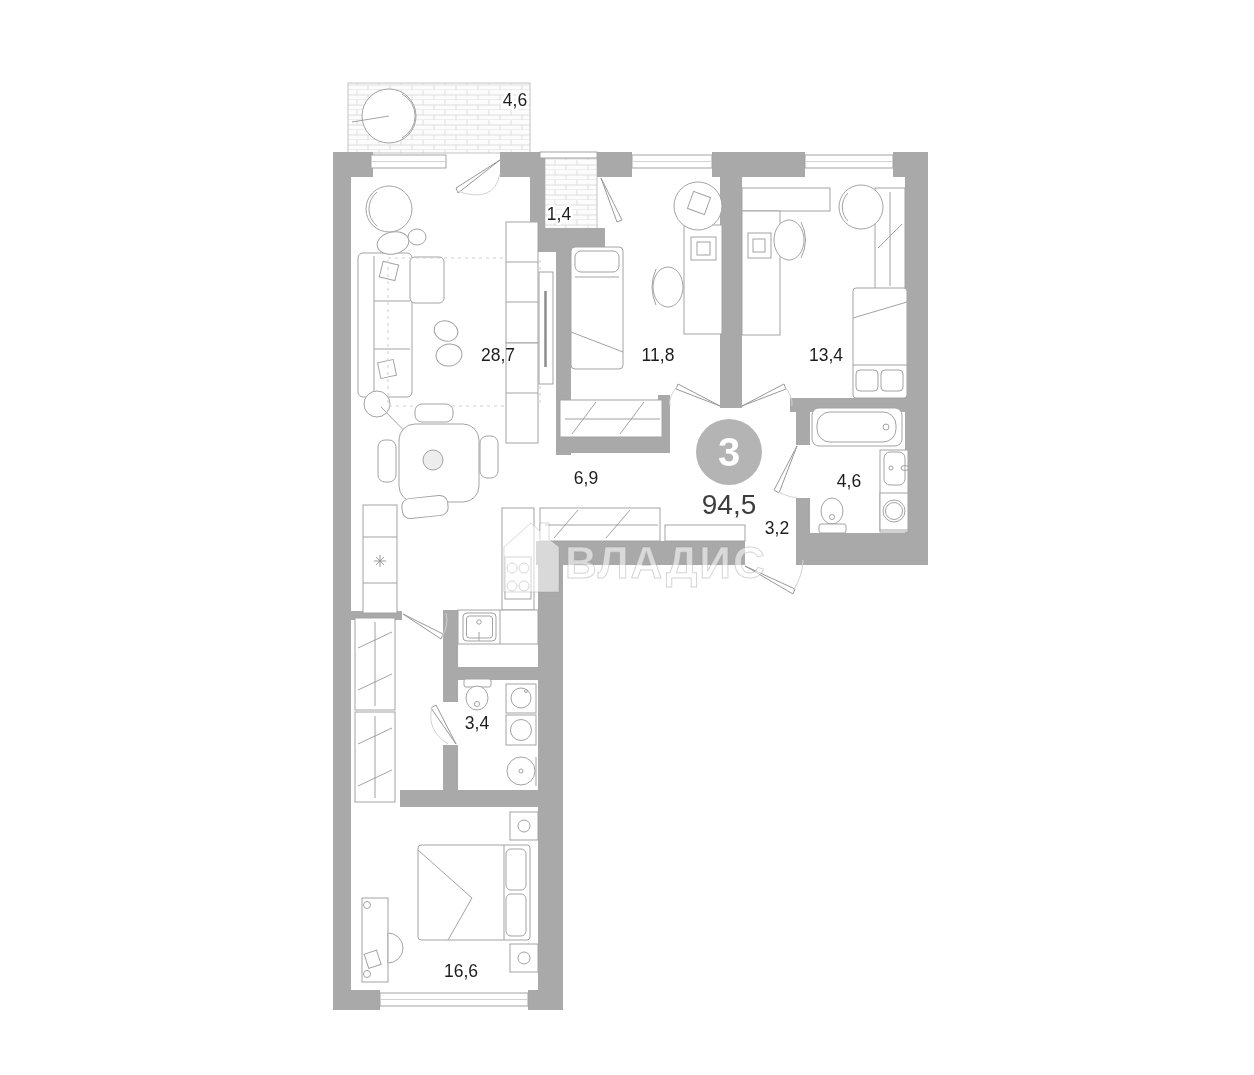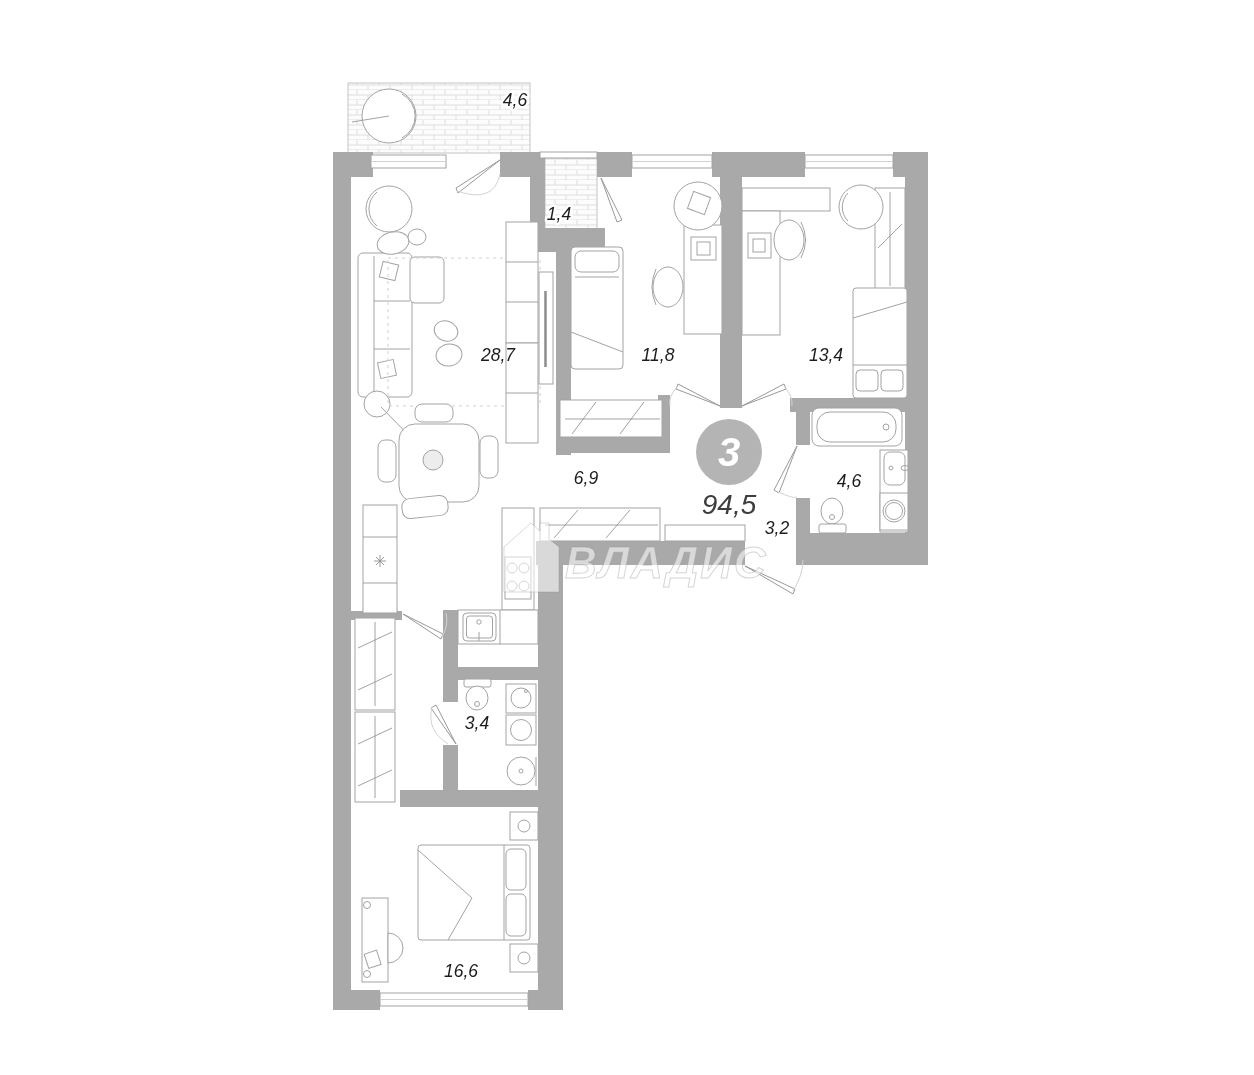--- a/index.html
+++ b/index.html
@@ -1,16 +1,16 @@
 <!DOCTYPE html>
 <html><head>
 <meta charset="utf-8">
 <style>
   html,body{margin:0;padding:0;background:#ffffff;}
-  .stage{position:relative;width:1254px;height:1075px;background:#ffffff;overflow:hidden;font-style:italic;}
+  .stage{position:relative;width:1254px;height:1075px;background:#ffffff;overflow:hidden;}
   svg{display:block;}
   .lbl{font-family:"Liberation Sans",sans-serif;font-size:17.5px;fill:#1c1c1c;text-anchor:middle;}
   .halo{paint-order:stroke;stroke:#ffffff;stroke-width:5px;stroke-linejoin:round;}
   .badge-num{font-family:"Liberation Sans",sans-serif;font-weight:700;font-size:40px;fill:#ffffff;text-anchor:middle;}
   .total{font-family:"Liberation Sans",sans-serif;font-size:28px;fill:#3d3d3d;text-anchor:middle;}
   .wm-text{font-family:"Liberation Sans",sans-serif;font-weight:700;font-size:44px;
            fill:rgba(255,255,255,0.62);stroke:rgba(150,150,150,0.45);stroke-width:1px;letter-spacing:2px;}
   .wall{fill:#a9a9a9;}
   .furn{stroke:#a3a3a3;stroke-width:1;fill:#ffffff;}
   .furn-n{stroke:#a3a3a3;stroke-width:1;fill:none;}

